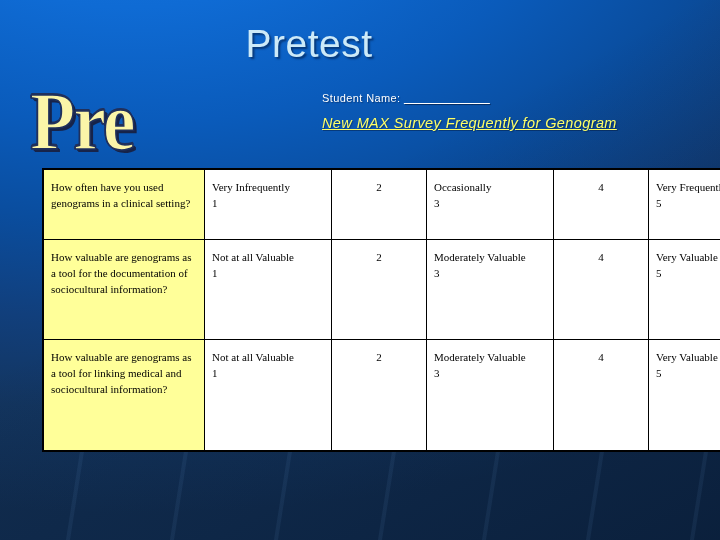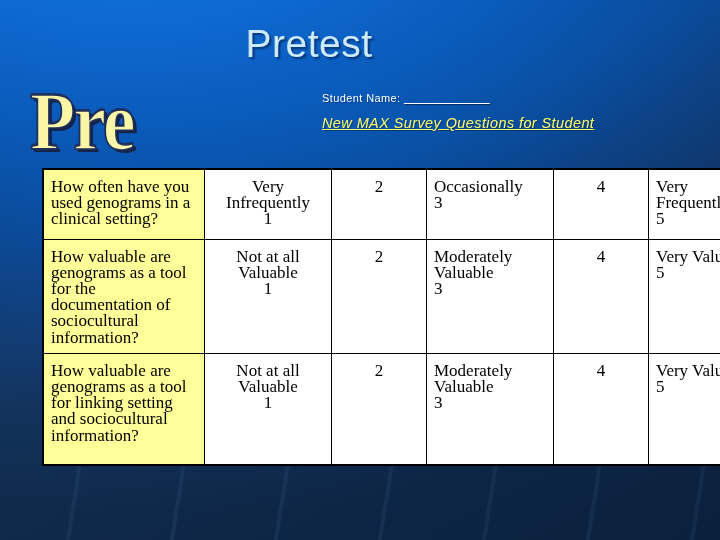--- a/index.html
+++ b/index.html
@@ -144,33 +144,33 @@
     width: 624px;
     border-collapse: collapse;
     table-layout: fixed;
     background: #ffffff;
     border: 2px solid #000000;
     font-family: "Liberation Serif", serif;
   }
   #survey-table td {
     border: 1.4px solid #000000;
     vertical-align: top;
-    font-size: 17px;
+    font-size: 11px;
     line-height: 16.2px;
     color: #000000;
     padding: 9px 7px 7px 7px;
   }
   td.c-question {
     width: 146px;
     background: #ffff99;
     text-align: left;
   }
   td.c-anchor-low {
     width: 112px;
-    text-align: center;
+    text-align: left;
   }
   td.c-num {
     width: 80px;
     text-align: center;
   }
   td.c-anchor-mid {
     width: 112px;
     text-align: left;
   }
   td.c-anchor-high {
@@ -193,21 +193,21 @@
 
   <div id="title">Pretest</div>
 
   <div id="wordart">Pre</div>
 
   <div id="hdr">
     <div id="student-name">
       <span>Student Name:</span>
       <span class="blank">______________</span>
     </div>
-    <div id="survey-line">New MAX Survey Questions for Student</div>
+    <div id="survey-line">New MAX Survey Frequently for Genogram</div>
   </div>
 
   <table id="survey-table">
     <tbody>
       <tr class="rowh-1">
         <td class="c-question">How often have you used genograms in a clinical setting?</td>
         <td class="c-anchor-low">
           <span>Very Infrequently</span><br>
           <span>1</span>
         </td>
@@ -235,21 +235,21 @@
           <span>3</span>
         </td>
         <td class="c-num">4</td>
         <td class="c-anchor-high">
           <span>Very Valuable</span><br>
           <span>5</span>
         </td>
       </tr>
 
       <tr class="rowh-3">
-        <td class="c-question">How valuable are genograms as a tool for linking setting and sociocultural information?</td>
+        <td class="c-question">How valuable are genograms as a tool for linking medical and sociocultural information?</td>
         <td class="c-anchor-low">
           <span>Not at all Valuable</span><br>
           <span>1</span>
         </td>
         <td class="c-num">2</td>
         <td class="c-anchor-mid">
           <span>Moderately Valuable</span><br>
           <span>3</span>
         </td>
         <td class="c-num">4</td>

